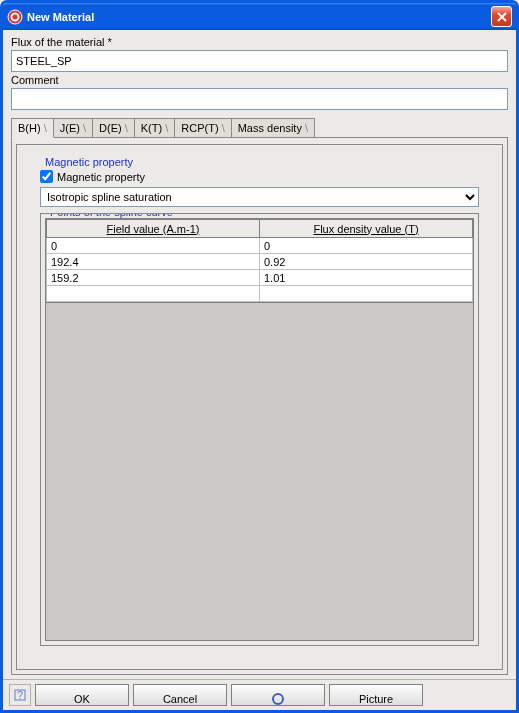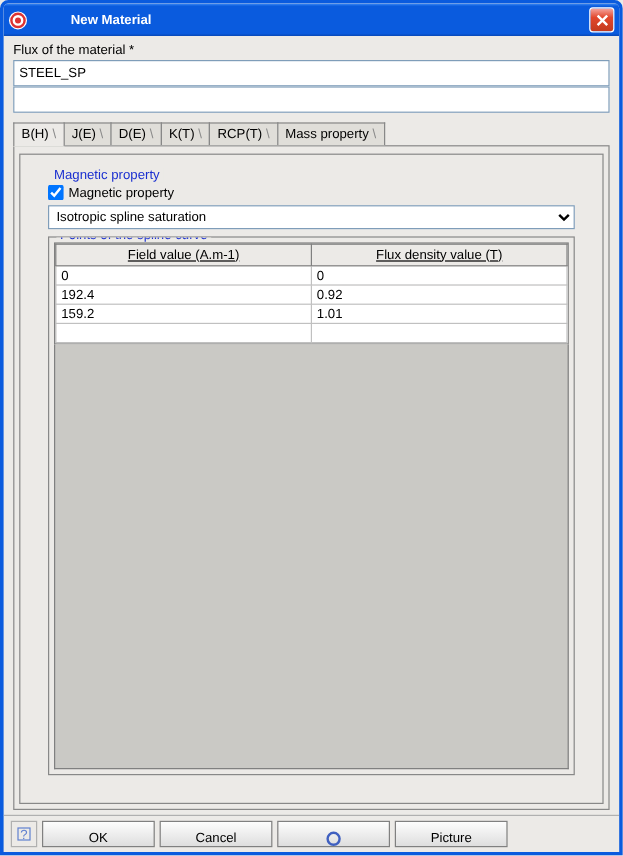--- a/index.html
+++ b/index.html
@@ -1,18 +1,18 @@
 <!DOCTYPE html>
 <html><head>
 <meta charset="utf-8">
 <style>
 * { box-sizing: border-box; margin: 0; padding: 0; font-family: Tahoma, Arial, sans-serif; font-size: 11px; }
 body { background: #eceae7; }
 .window { width: 519px; height: 713px; border: 3px solid #0a5bde; border-radius: 7px 7px 0 0; background: #eceae7; display: flex; flex-direction: column; overflow: hidden; }
-.titlebar { height: 27px; background: linear-gradient(to bottom, #3b8af5 0%, #0a5bde 8%, #0a5bde 92%, #0848b6 100%); display: flex; align-items: center; padding: 0 4px; color: white; font-weight: bold; font-size: 13px; gap: 32px; }
+.titlebar { height: 27px; background: linear-gradient(to bottom, #3b8af5 0%, #0a5bde 8%, #0a5bde 92%, #0848b6 100%); display: flex; align-items: center; padding: 0 4px; color: white; font-weight: bold; font-size: 13px; }
 .titlebar-icon { width: 16px; height: 16px; margin-right: 4px; display: flex; align-items: center; justify-content: center; }
 .titlebar-title { flex: 1; }
 .close-btn { width: 21px; height: 21px; background: linear-gradient(to bottom, #f5a6a0, #e2472c 40%, #c33a1e); border: 1px solid #fff; border-radius: 3px; color: white; display: flex; align-items: center; justify-content: center; cursor: pointer; font-weight: bold; }
 .content { flex: 1; padding: 4px 8px 4px 8px; display: flex; flex-direction: column; overflow: hidden; }
 .label { font-size: 11px; color: #000; margin: 2px 0; }
 .text-input { width: 100%; height: 20px; border: 1px solid #7f9db9; background: #fff; padding: 10px 4px; font-size: 11px; }
 .tabs { margin-top: 8px; display: flex; position: relative; }
 .tab { padding: 3px 6px 3px 6px; border: 1px solid #888; border-bottom: none; background: #eceae7; margin-right: -1px; position: relative; z-index: 1; cursor: pointer; }
 .tab::after { content: ""; position: absolute; right: -6px; top: 0; width: 0; height: 0; }
 .tab.active { background: #eceae7; border-bottom: 1px solid #eceae7; margin-bottom: -1px; z-index: 3; }
@@ -50,29 +50,30 @@
     <div class="close-btn">
       <svg width="10" height="10" viewBox="0 0 10 10">
           <path d="M1 1 L9 9 M9 1 L1 9" stroke="#fff" stroke-width="2"></path>
         </svg>
     </div>
   </div>
 
   <div class="content">
     <div class="label">Flux of the material *</div>
     <input class="text-input" value="STEEL_SP" style="">
+    <div class="label">Comment</div>
     <input class="text-input" value="" style="">
 
     <div class="tabs">
       <div class="tab active"><span>B(H)</span> <span class="tab-sep">\</span></div>
       <div class="tab"><span>J(E)</span> <span class="tab-sep">\</span></div>
       <div class="tab"><span>D(E)</span> <span class="tab-sep">\</span></div>
       <div class="tab"><span>K(T)</span> <span class="tab-sep">\</span></div>
       <div class="tab"><span>RCP(T)</span> <span class="tab-sep">\</span></div>
-      <div class="tab"><span>Mass property</span> <span class="tab-sep">\</span></div>
+      <div class="tab"><span>Mass density</span> <span class="tab-sep">\</span></div>
     </div>
 
     <div class="tab-content">
       <div class="fieldset">
         <div class="legend">Magnetic property</div>
         <div class="chk-row">
           <input type="checkbox" class="chk" checked="" style="">
           <span>Magnetic property</span>
         </div>
         <select class="select">

